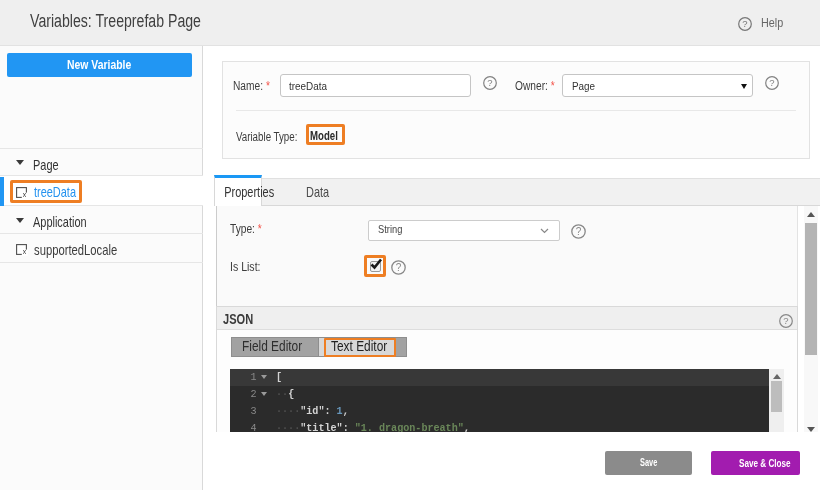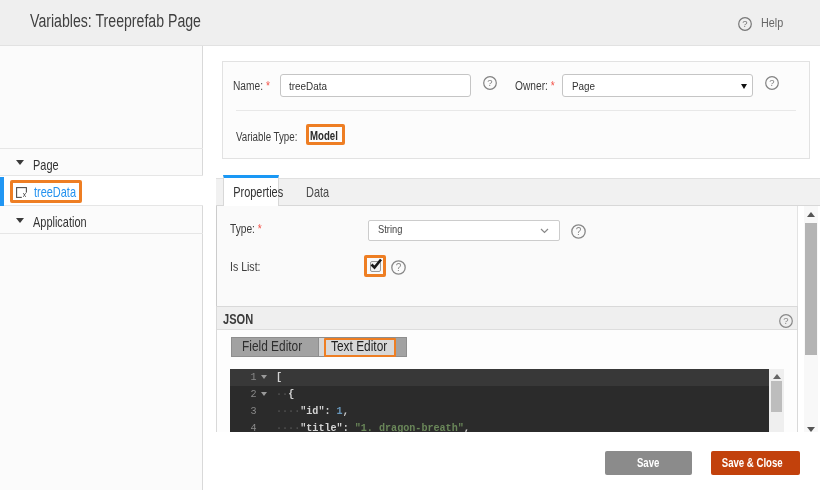--- a/index.html
+++ b/index.html
@@ -16,38 +16,47 @@
 
   <div class="abs" style="left:0;top:0;width:820px;height:46px;background:#efefef;border-bottom:1px solid #e2e2e2;"></div>
   <span class="abs cx" style="left:30px;top:11px;font-size:18px;color:#3f3f3f;transform:scaleX(0.785);">Variables: Treeprefab Page</span>
   <svg class="abs" style="left:738px;top:16.5px;" width="14" height="14" viewBox="0 0 14 14">
     <circle cx="7" cy="7" r="6.3" fill="none" stroke="#777" stroke-width="1.2"></circle>
     <text x="7" y="10.4" font-size="9.5" fill="#777" text-anchor="middle" font-family="Liberation Sans">?</text>
   </svg>
   <span class="abs cx" style="left:761px;top:15px;font-size:13.5px;color:#666;transform:scaleX(0.8);">Help</span>
 
   <div class="abs" style="left:0;top:46px;width:203px;height:444px;background:#fbfbfb;border-right:1px solid #d9d9d9;"></div>
+  <div class="abs" style="left:7px;top:53px;width:185px;height:24px;background:#2196f3;border-radius:2px;color:#fff;font-size:13px;font-weight:bold;text-align:center;line-height:24px;"><span class="cx" style="transform:scaleX(0.8);transform-origin:50% 50%;">New Variable</span></div>
 
   <div class="abs" style="left:0;top:148px;width:203px;height:28px;border-top:1px solid #e6e6e6;border-bottom:1px solid #e6e6e6;">
     <span class="tri-down" style="position:absolute;left:16px;top:11px;"></span>
     <span class="cx" style="position:absolute;left:33px;top:7px;font-size:15px;color:#333;transform:scaleX(0.73);">Page</span>
   </div>
   <div class="abs" style="left:0;top:176px;width:203px;height:30px;background:#fff;border-bottom:1px solid #e6e6e6;">
     <span style="position:absolute;left:0;top:1px;width:4px;height:29px;background:#2196f3;"></span>
     <span style="position:absolute;left:10px;top:4px;width:72px;height:22.5px;border:3px solid #ee7e23;border-radius:2px;"></span>
     <svg style="position:absolute;left:15.5px;top:10.5px;" width="12" height="12" viewBox="0 0 12 12">
       <rect x="0.6" y="0.6" width="9.8" height="9.8" fill="#fff" stroke="#4f4f4f" stroke-width="1.1"></rect>
       <rect x="5.8" y="5.6" width="6.2" height="6" fill="#fff"></rect>
       <text x="8.4" y="10.2" font-size="6.8" fill="#333" text-anchor="middle" font-family="Liberation Sans">x</text>
     </svg>
     <span class="cx" style="position:absolute;left:34px;top:6.5px;font-size:15px;color:#2492ef;transform:scaleX(0.73);">treeData</span>
   </div>
   <div class="abs" style="left:0;top:206px;width:203px;height:28px;border-bottom:1px solid #e6e6e6;">
     <span class="tri-down" style="position:absolute;left:16px;top:12px;"></span>
     <span class="cx" style="position:absolute;left:33px;top:7px;font-size:15px;color:#333;transform:scaleX(0.73);">Application</span>
+  </div>
+  <div class="abs" style="left:0;top:234px;width:203px;height:29px;border-bottom:1px solid #e6e6e6;">
+    <svg style="position:absolute;left:15.5px;top:9.5px;" width="12" height="12" viewBox="0 0 12 12">
+      <rect x="0.6" y="0.6" width="9.8" height="9.8" fill="#fff" stroke="#4f4f4f" stroke-width="1.1"></rect>
+      <rect x="5.8" y="5.6" width="6.2" height="6" fill="#fff"></rect>
+      <text x="8.4" y="10.2" font-size="6.8" fill="#333" text-anchor="middle" font-family="Liberation Sans">x</text>
+    </svg>
+    <span class="cx" style="position:absolute;left:34px;top:7px;font-size:15px;color:#3c3c3c;transform:scaleX(0.75);">supportedLocale</span>
   </div>
 
   <div class="abs" style="left:222px;top:61px;width:588px;height:98px;background:#fcfcfc;border:1px solid #e2e2e2;"></div>
   <span class="abs cx" style="left:233px;top:79px;font-size:12px;color:#3c3c3c;transform:scaleX(0.85);">Name: <span class="red">*</span></span>
   <div class="abs" style="left:280px;top:73.5px;width:191px;height:23px;background:#fff;border:1px solid #c5c5c5;border-radius:3px;"></div>
   <span class="abs cx" style="left:289px;top:79.5px;font-size:11px;color:#333;transform:scaleX(0.9);">treeData</span>
   <svg class="abs" style="left:482.7px;top:76.2px;" width="14" height="14" viewBox="0 0 14 14">
     <circle cx="7" cy="7" r="6.3" fill="none" stroke="#828282" stroke-width="1.2"></circle>
     <text x="7" y="10.4" font-size="9.5" fill="#828282" text-anchor="middle" font-family="Liberation Sans">?</text>
   </svg>
@@ -59,21 +68,21 @@
   <svg class="abs" style="left:765px;top:76.4px;" width="14" height="14" viewBox="0 0 14 14">
     <circle cx="7" cy="7" r="6.3" fill="none" stroke="#828282" stroke-width="1.2"></circle>
     <text x="7" y="10.4" font-size="9.5" fill="#828282" text-anchor="middle" font-family="Liberation Sans">?</text>
   </svg>
   <div class="abs" style="left:236px;top:110px;width:560px;height:1px;background:#e8e8e8;"></div>
   <span class="abs cx" style="left:236px;top:130px;font-size:12.5px;color:#3c3c3c;transform:scaleX(0.78);">Variable Type:</span>
   <div class="abs" style="left:305.5px;top:123.5px;width:39.5px;height:21.5px;border:3.5px solid #ee7e23;border-radius:2px;"></div>
   <span class="abs cx" style="left:310px;top:128.5px;font-size:12.5px;font-weight:bold;color:#2b2b2b;transform:scaleX(0.77);">Model</span>
 
   <div class="abs" style="left:216px;top:178px;width:604px;height:28px;background:#f1f1f1;border-top:1px solid #e0e0e0;border-bottom:1px solid #d8d8d8;"></div>
-  <div class="abs" style="left:223px;top:175px;width:56px;height:31px;background:#fff;border-left:1px solid #d8d8d8;border-right:1px solid #d8d8d8;border-top:3px solid #1a98f5;text-align:center;">
+  <div class="abs" style="left:214px;top:175px;width:48px;height:31px;background:#fff;border-left:1px solid #d8d8d8;border-right:1px solid #d8d8d8;border-top:3px solid #1a98f5;text-align:center;">
     <span class="cx" style="font-size:15px;color:#333;transform:scaleX(0.73);transform-origin:50% 50%;line-height:27px;">Properties</span>
   </div>
   <span class="abs cx" style="left:306px;top:183px;font-size:15px;color:#4a4a4a;transform:scaleX(0.73);">Data</span>
 
   <div class="abs" style="left:216px;top:206px;width:582px;height:226px;background:#fafafa;border-left:1px solid #ccc;border-right:1px solid #e3e3e3;"></div>
 
   <span class="abs cx" style="left:230px;top:221.5px;font-size:12px;color:#3c3c3c;transform:scaleX(0.85);">Type: <span class="red">*</span></span>
   <div class="abs" style="left:368px;top:220px;width:192px;height:21px;background:#fff;border:1px solid #ccc;border-radius:2px;">
     <svg style="position:absolute;right:10px;top:7px;" width="9" height="6" viewBox="0 0 9 6">
         <polyline points="1,1 4.5,4.5 8,1" fill="none" stroke="#888" stroke-width="1.2"></polyline>
@@ -123,16 +132,16 @@
 
   <div class="abs" style="left:769px;top:369px;width:15px;height:63px;background:#efefef;"></div>
   <span class="abs" style="left:772.5px;top:374px;width:0;height:0;border-left:4px solid transparent;border-right:4px solid transparent;border-bottom:5px solid #666;"></span>
   <div class="abs" style="left:771px;top:381px;width:11px;height:31px;background:#bdbdbd;"></div>
 
   <div class="abs" style="left:804px;top:206px;width:14px;height:226px;background:#f8f8f8;"></div>
   <span class="abs" style="left:806.5px;top:211.5px;width:0;height:0;border-left:4.5px solid transparent;border-right:4.5px solid transparent;border-bottom:5.5px solid #555;"></span>
   <span class="abs" style="left:806.5px;top:426.5px;width:0;height:0;border-left:4.5px solid transparent;border-right:4.5px solid transparent;border-top:5.5px solid #555;"></span>
   <div class="abs" style="left:805px;top:223px;width:12px;height:132px;background:#b4b4b4;"></div>
 
-  <div class="abs" style="left:605px;top:451px;width:87px;height:24px;background:#8b8b8b;border-radius:2px;color:#fff;font-size:13px;font-weight:bold;text-align:center;line-height:24px;"><span class="cx" style="transform:scaleX(0.74);transform-origin:50% 50%;">Save</span></div>
-  <div class="abs" style="left:711px;top:451px;width:89px;height:24px;background:#c2410c;border-radius:2px;color:#fff;font-size:13px;font-weight:bold;text-align:left;line-height:24px;"><span class="cx" style="transform:scaleX(0.74);transform-origin:50% 50%;">Save &amp; Close</span></div>
+  <div class="abs" style="left:605px;top:451px;width:87px;height:24px;background:#8b8b8b;border-radius:2px;color:#fff;font-size:10px;font-weight:bold;text-align:center;line-height:24px;"><span class="cx" style="transform:scaleX(0.74);transform-origin:50% 50%;">Save</span></div>
+  <div class="abs" style="left:711px;top:451px;width:89px;height:24px;background:#a21caf;border-radius:2px;color:#fff;font-size:11px;font-weight:bold;text-align:right;line-height:24px;"><span class="cx" style="transform:scaleX(0.74);transform-origin:50% 50%;">Save &amp; Close</span></div>
 
 </div>
 
 </body></html>

